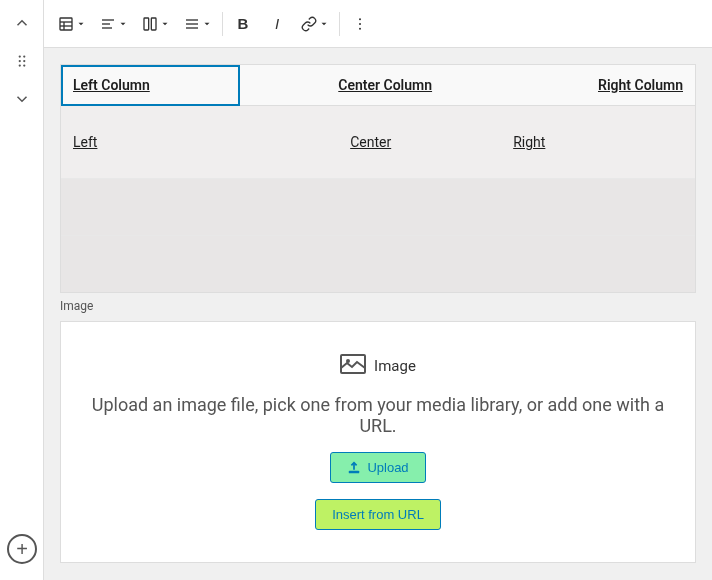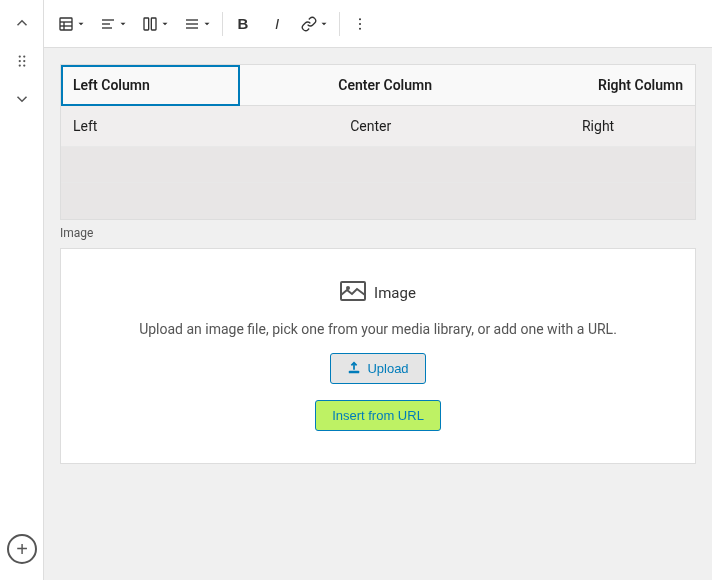--- a/index.html
+++ b/index.html
@@ -122,20 +122,21 @@
       flex-direction: column;
       gap: 16px;
       overflow: auto;
     }
 
     
     .table-block {
       background: #0f172a;
       border: 1px solid #ddd;
       position: relative;
+      text-decoration: underline;
     }
     .table-label {
       position: absolute;
       bottom: -20px;
       left: 0;
       font-size: 12px;
       color: #555;
       background: transparent;
     }
     table {
@@ -147,21 +148,21 @@
       font-weight: 600;
       text-align: left;
       border-bottom: 1px solid #ddd;
       background: #f9f9f9;
     }
     thead th.active {
       outline: 2px solid #007cba;
       outline-offset: -2px;
     }
     tbody td {
-      padding: 12px 12px;
+      padding: 28px 12px;
       border-bottom: 1px solid #e8e8e8;
       background: #f0eeee;
     }
     tbody tr:last-child td {
       border-bottom: none;
     }
     .row-empty td {
       height: 36px;
       background: #e8e6e6;
     }
@@ -178,32 +179,32 @@
       margin-top: 12px;
     }
     .image-block-title {
       display: flex;
       align-items: center;
       gap: 8px;
       font-size: 15px;
       color: #333;
     }
     .image-block-desc {
-      font-size: 14px;
+      font-size: 18px;
       color: #555;
       text-align: center;
     }
     .image-block-buttons {
       display: flex;
       gap: 8px;
     }
     .img-btn {
       padding: 7px 16px;
       border: 1px solid #007cba;
-      background: #e5e5e5;
+      background: #86efac;
       color: #007cba;
       border-radius: 3px;
       cursor: pointer;
       font-size: 13px;
       display: flex;
       align-items: center;
       gap: 6px;
     }
     .img-btn-url {
       padding: 7px 16px;
@@ -347,21 +348,21 @@
             </tr>
           </thead>
           <tbody>
             <tr>
               <td>
                 <span>Left</span>
               </td>
               <td style="text-align:center;">
                 <span>Center</span>
               </td>
-              <td style="text-align:center;">
+              <td style="text-align:left;">
                 <span>Right</span>
               </td>
             </tr>
             <tr class="row-empty">
               <td></td>
               <td></td>
               <td></td>
             </tr>
             <tr class="row-empty">
               <td style="border-bottom:none;"></td>

